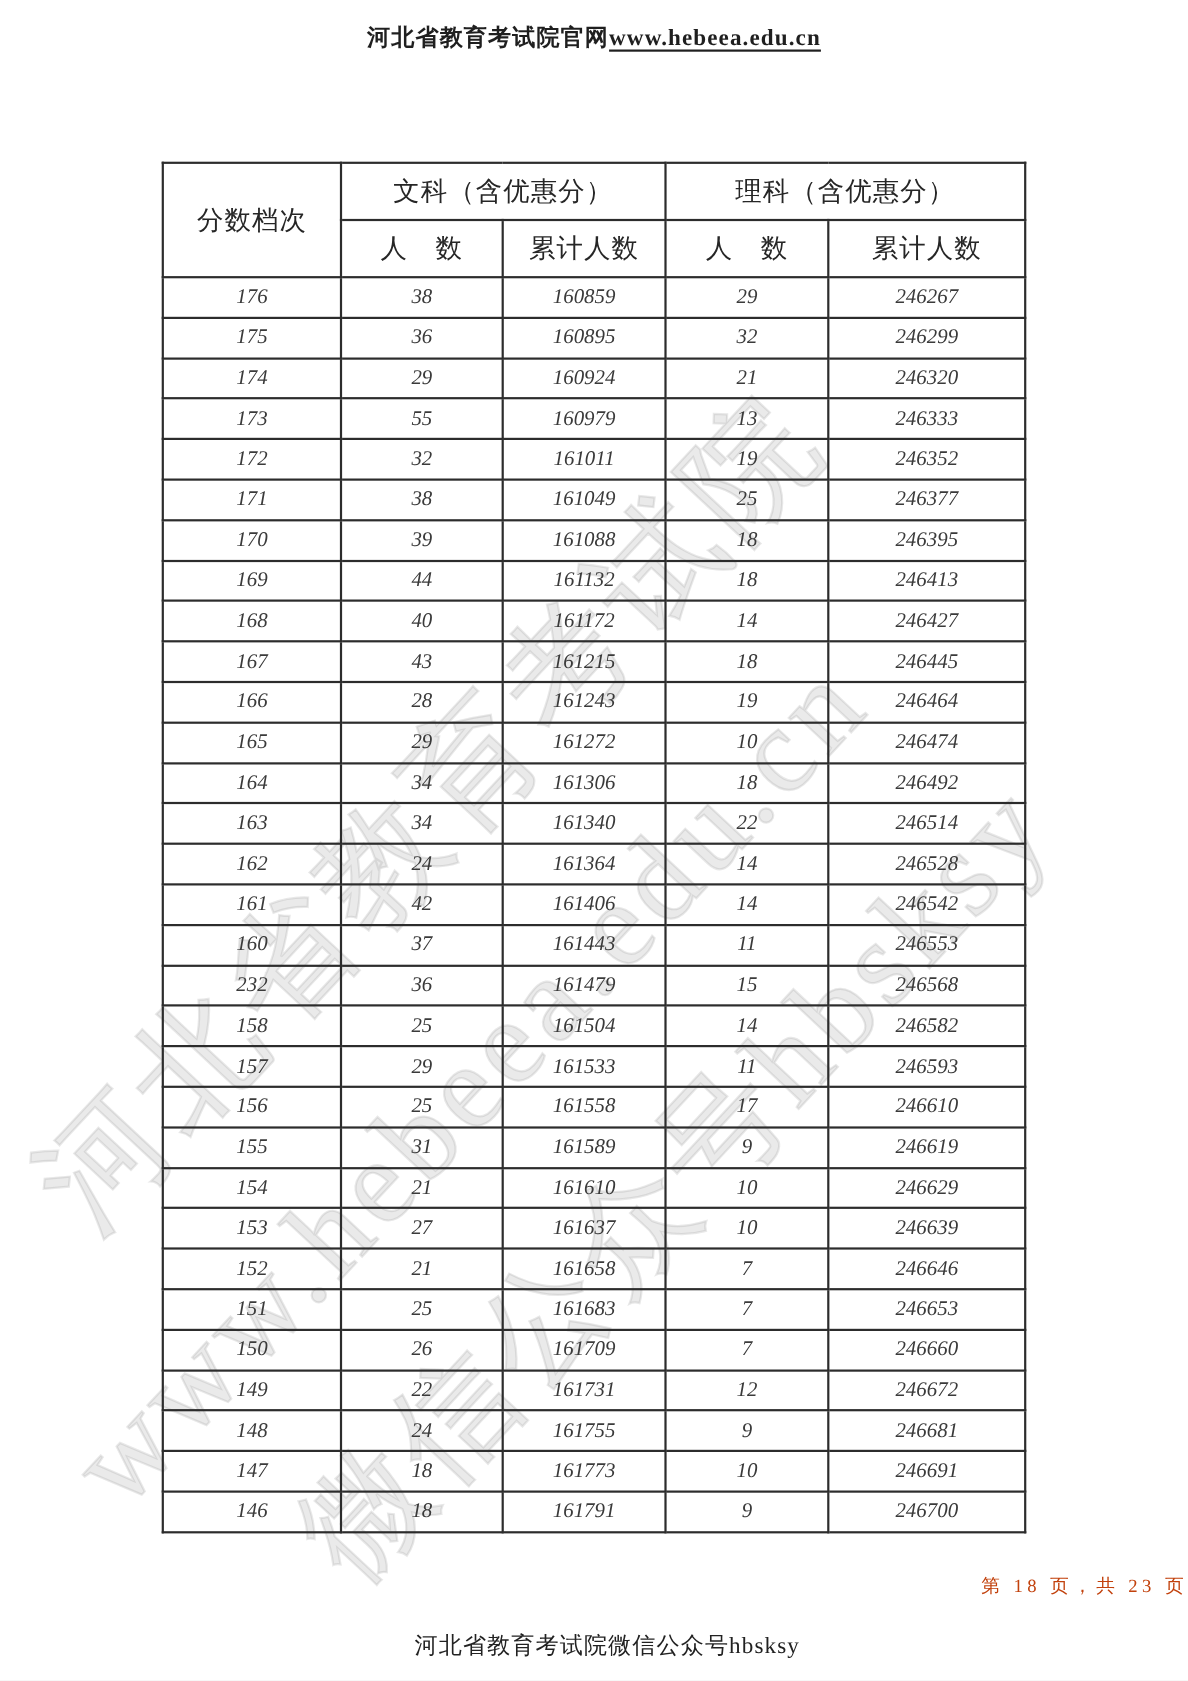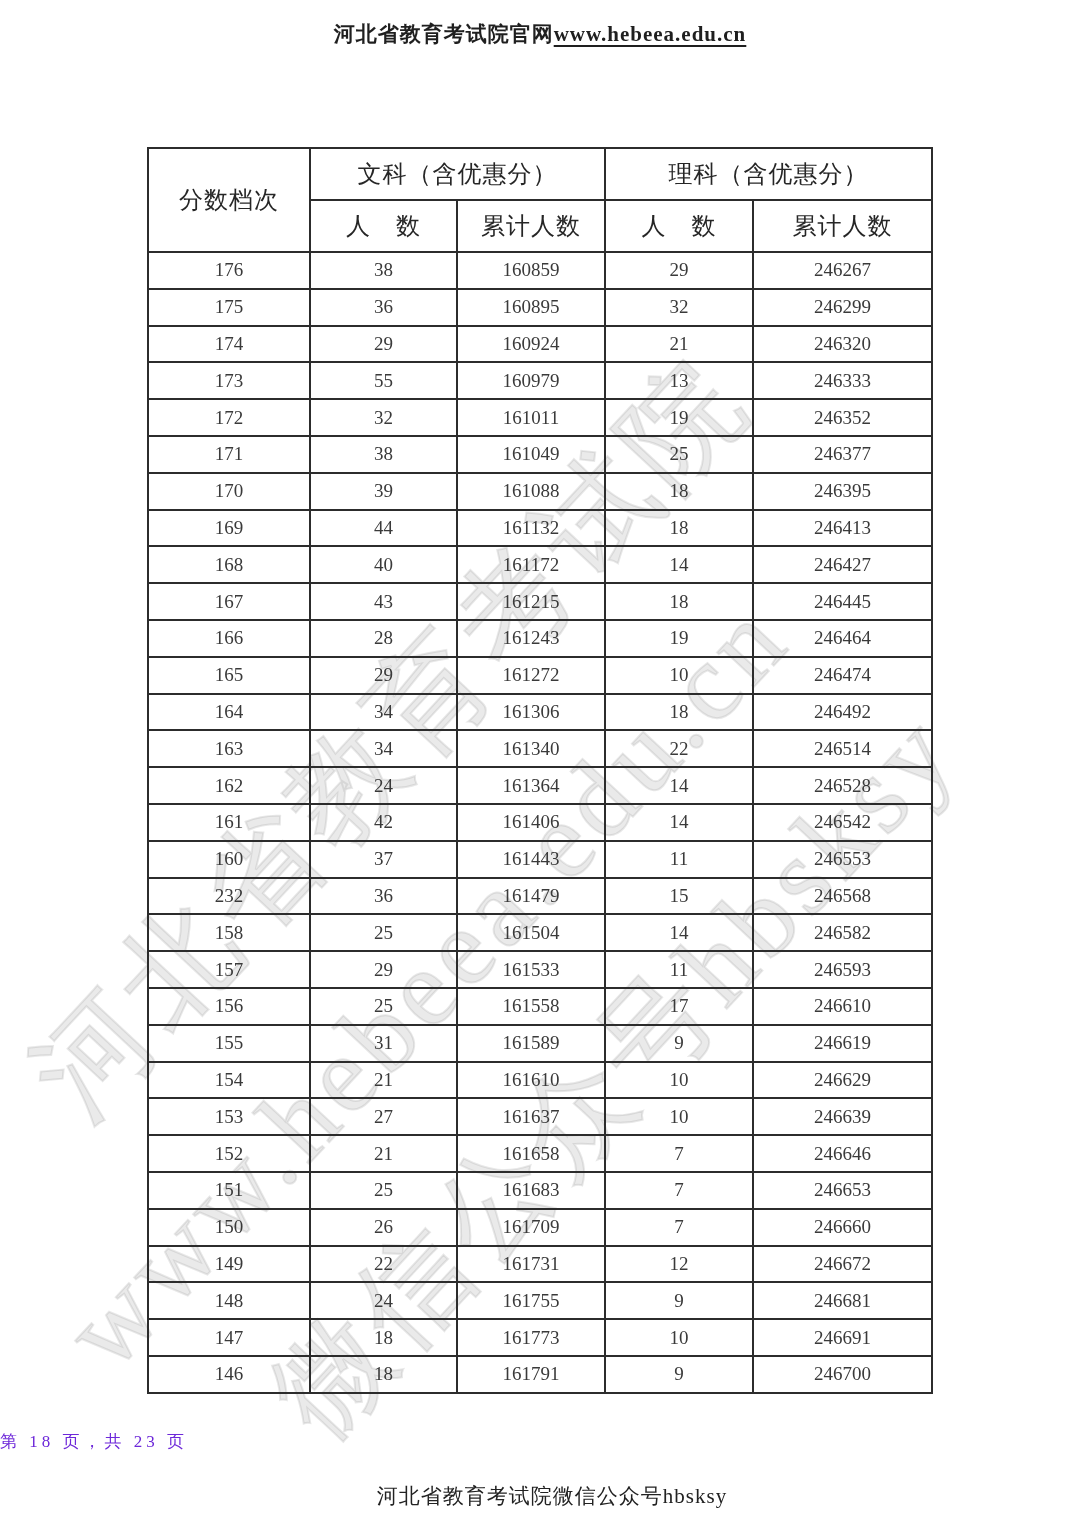--- a/index.html
+++ b/index.html
@@ -47,26 +47,26 @@
     background:transparent;
   }
   .score-table th, .score-table td {
     border:2px solid #2c2c2c;
     text-align:center; vertical-align:middle;
     font-weight:normal; background:transparent;
     padding:0;
   }
   .score-table thead tr { height:52px; }
   .score-table thead th { font-size:24px; color:#262626; letter-spacing:1px; }
-  .score-table tbody tr { height:36.8px; }
+  .score-table tbody tr { height:36.8px;font-style:italic; }
   .score-table tbody td { font-size:19px; color:#3a3a3a; }
 
   .page-num {
     position:absolute; top:1430px; left:0; width:100%;
-    text-align:left; font-size:17px; color:#6d28d9; letter-spacing:4px;
+    text-align:right; font-size:17px; color:#c2410c; letter-spacing:4px;
   }
   .wechat-line {
     position:absolute; top:1482px; left:0; width:100%;
     text-align:center; font-size:21px; color:#222; letter-spacing:1px;padding-left:24px;
   }
 </style>
 </head>
 <body>
 
 <div class="page">

